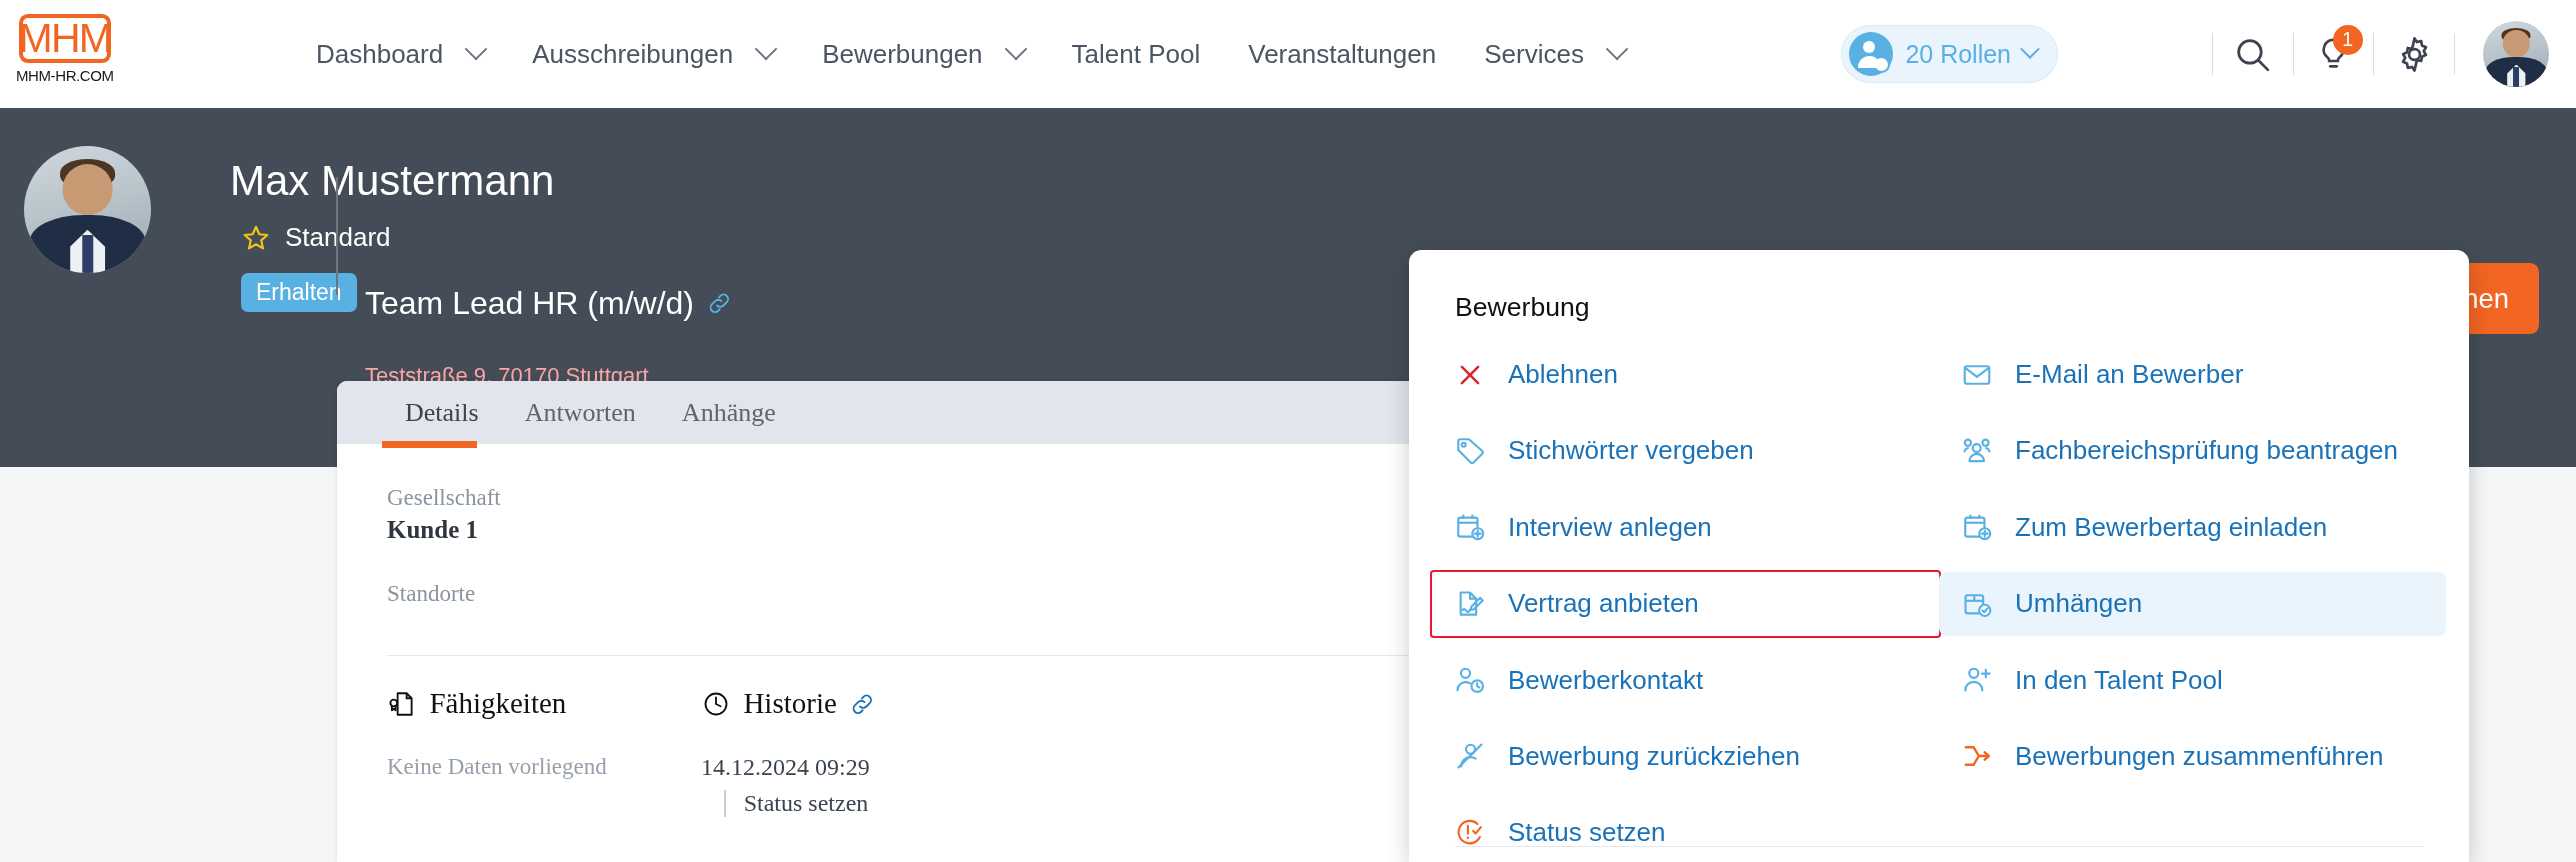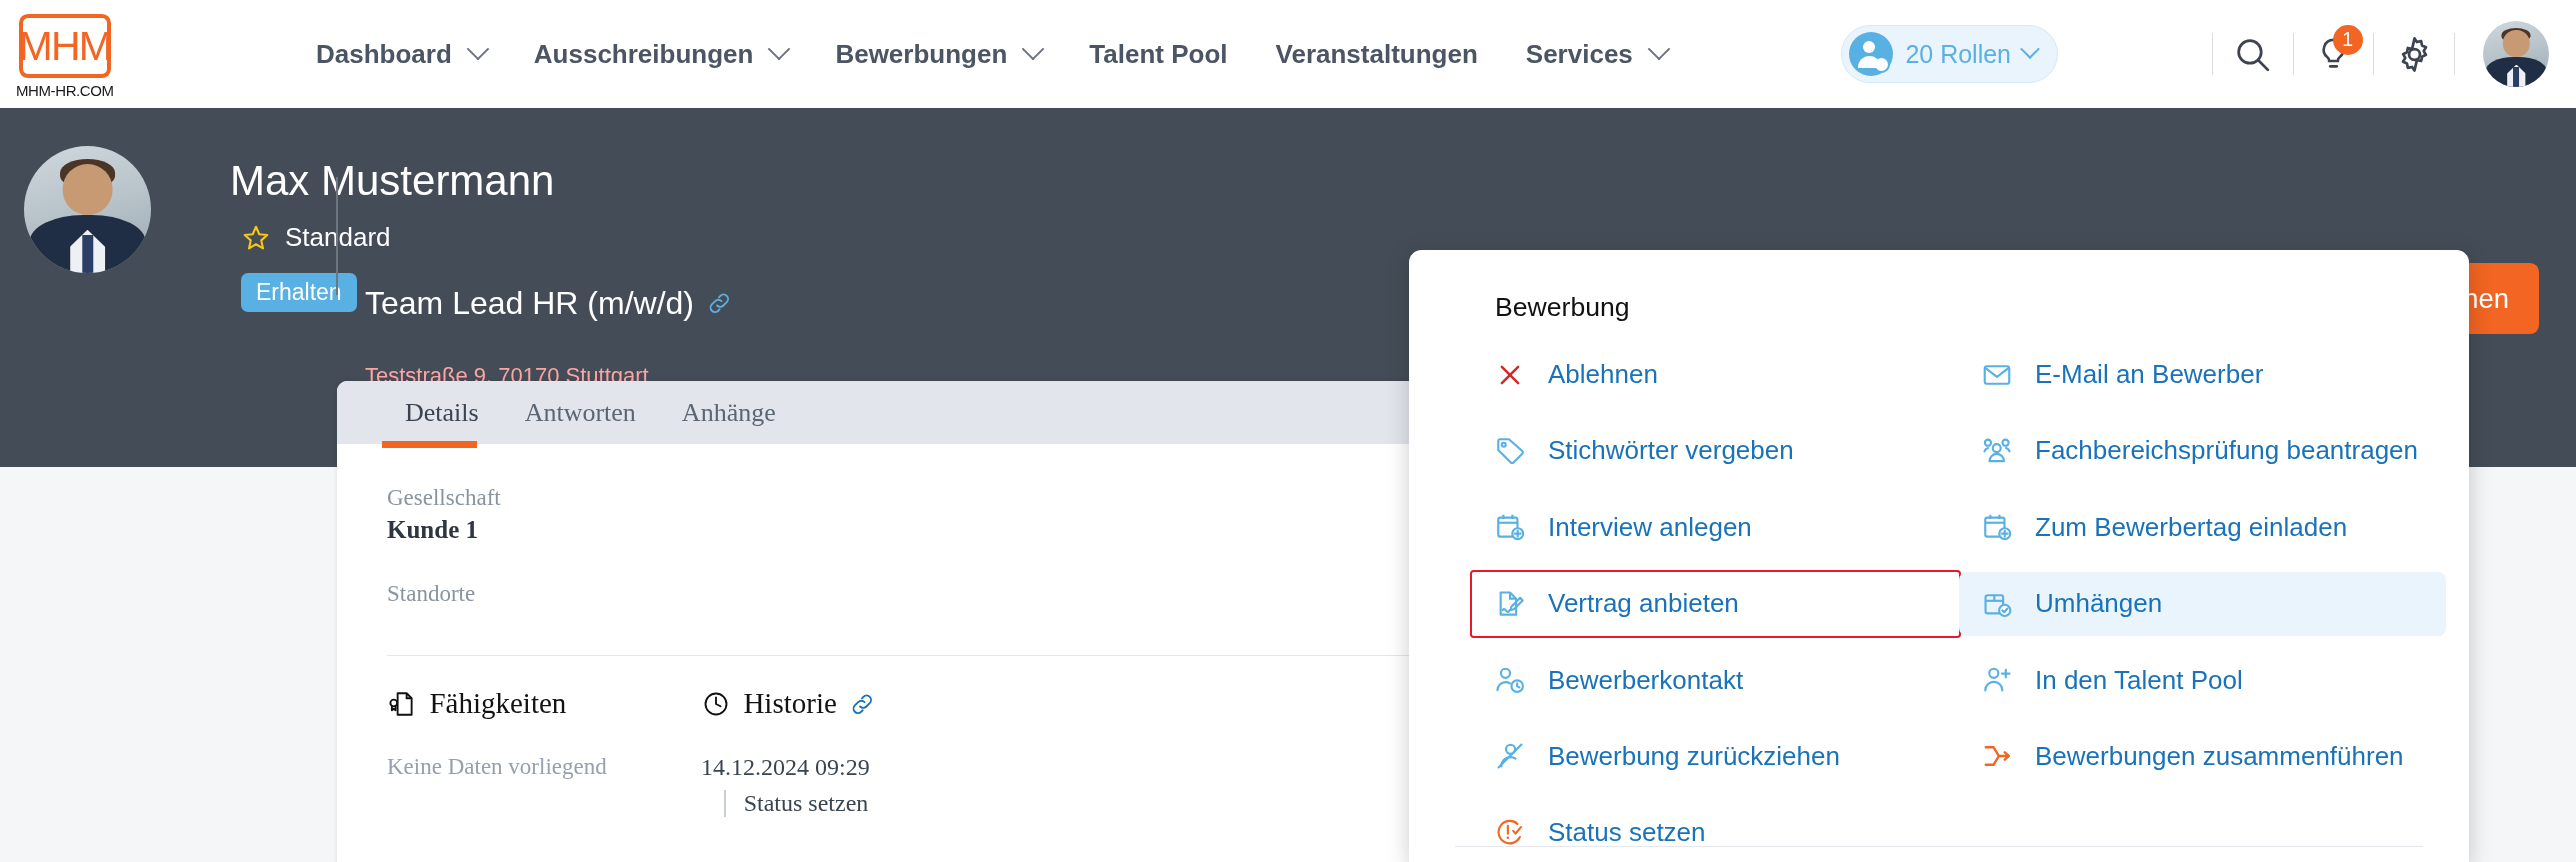--- a/index.html
+++ b/index.html
@@ -15,38 +15,38 @@
   .topnav {
     position: absolute; left: 0; top: 0; width: 2576px; height: 108px;
     background: #ffffff;
     display: flex; align-items: center;
   }
   .logo-wrap {
     position: absolute; left: 16px; top: 14px;
     display: flex; flex-direction: column; align-items: center;
   }
   .logo-box {
-    width: 92px; height: 64px;
+    width: 92px; height: 49px;
     border: 4.4px solid #f26522; border-radius: 8.9px;
     display: flex; align-items: center; justify-content: center;
     color: #f26522; font-size: 41px; font-weight: 400;
     letter-spacing: -1.8px; line-height: 1;
     font-family: "Liberation Sans", sans-serif;
   }
   .logo-sub {
     margin-top: 3.5px; font-size: 15px; color: #1a1a1a;
     letter-spacing: -0.4px; font-weight: 400;
   }
   .nav-items {
     position: absolute; left: 292px; top: 0; height: 108px;
     display: flex; align-items: center; gap: 0;
   }
   .nav-item {
-    display: flex; align-items: center; gap: 18px;
-    color: #4b5563; font-size: 26px; font-weight: 700;
+    display: flex; align-items: center; gap: 25px;
+    color: #4b5563; font-size: 26px; font-weight: 400;
     padding: 0 24px; cursor: pointer; white-space: nowrap;
   }
   .chev {
     display: inline-block; width: 16px; height: 16px;
     border-right: 2.2px solid #6b7280; border-bottom: 2.2px solid #6b7280;
     transform: rotate(45deg) translate(-3.5px,-3.5px);
   }
   .roles-pill {
     position: absolute; left: 1841px; top: 25px;
     height: 58px; padding: 0 19.5px 0 7px;
@@ -228,21 +228,21 @@
   .hist-item {
     margin-top: 8.9px; margin-left: 23px; padding-left: 17.7px;
     border-left: 2.7px solid #c9ced5; font-size: 24px; color: #3a4450;
   }
 
   
   .menu {
     position: absolute; left: 1409px; top: 250px; width: 1060px; height: 613px;
     background: #ffffff; border-radius: 12.4px 12.4px 0 0;
     box-shadow: 0 5.3px 23px rgba(0,0,0,.20);
-    z-index: 50; overflow: hidden; padding-left: 40px;
+    z-index: 50; overflow: hidden;
   }
   .menu-title {
     font-size: 26.6px; color: #111111; padding: 42px 0 0 46px;
   }
   .menu-cols { display: flex; padding: 19.5px 23px 0 23px; }
   .menu-col { width: 507px; }
   .menu-item {
     display: flex; align-items: center; gap: 19.5px;
     height: 64px; padding: 0 19.5px; border-radius: 8px;
     color: #1a72b8; font-size: 26px; cursor: pointer; white-space: nowrap;

